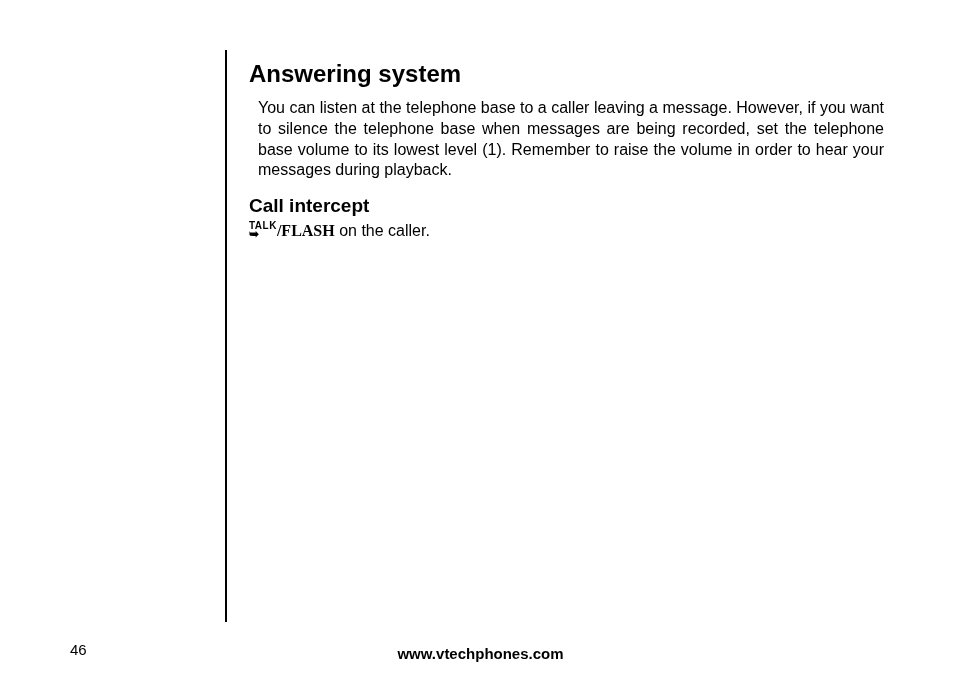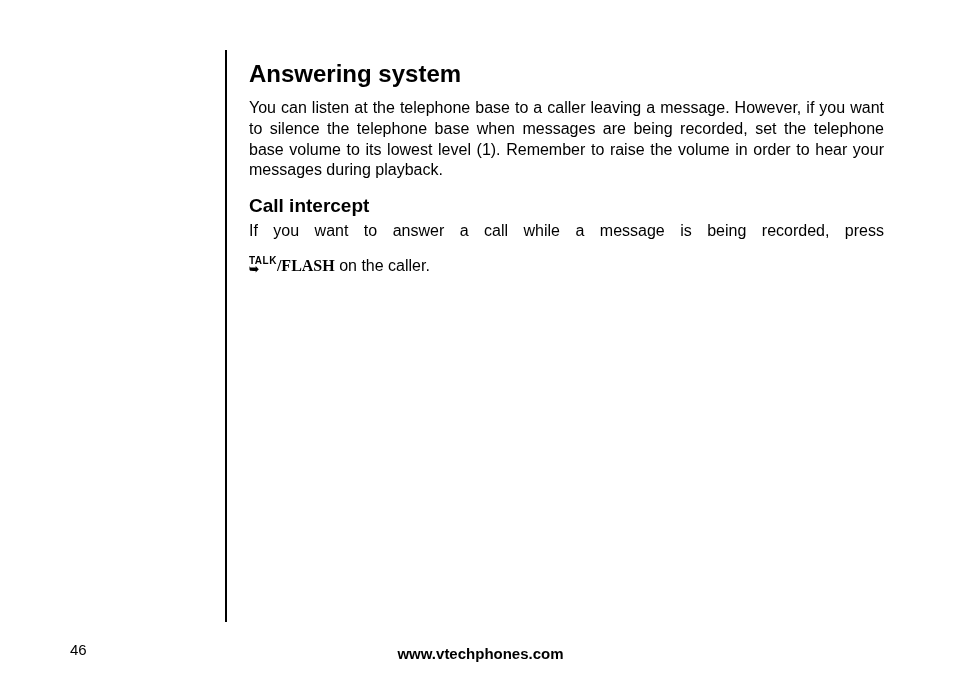--- a/index.html
+++ b/index.html
@@ -36,20 +36,21 @@
     font-weight: bold;
   }
   p.body {
     margin: 2px 0 14px 0;
     font-size: 16px;
     line-height: 1.3;
   }
   p.body.justify {
     text-align: justify;
     text-align-last: left;
+    margin-left: 9px;
   }
   .intercept-line1 {
     text-align: justify;
     text-align-last: justify;
     margin-bottom: 0;
   }
   .intercept-line2 {
     margin-top: 0;
   }
   .talk-icon {
@@ -107,21 +108,20 @@
 
   <div class="content-wrap">
 
     <h1 class="page-title">Answering system</h1>
 
 
     <p class="body justify">You can listen at the telephone base to a caller leaving a message. However, if you want to silence the telephone base when messages are being recorded, set the telephone base volume to its lowest level (1). Remember to raise the volume in order to hear your messages during playback.</p>
 
     <h2 class="section-heading">Call intercept</h2>
 
-    <p class="body intercept-line1">If you want to answer a call while a message is being recorded, press</p>
 
     <p class="body intercept-line2">
       <span class="talk-icon">
         <span class="talk-label">TALK</span>
         <span class="talk-glyph">➥</span>
       </span><span class="flash-label">/FLASH</span><span> on the caller.</span>
     </p>
 
   </div>
 

